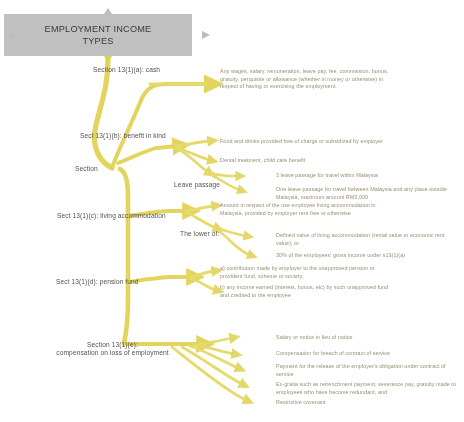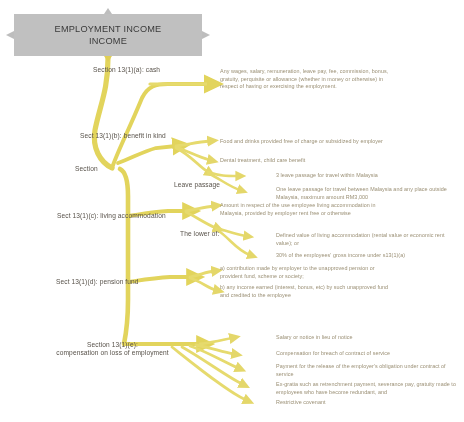--- a/index.html
+++ b/index.html
@@ -17,21 +17,21 @@
   }
   svg#branches {
     position: absolute;
     left: 0;
     top: 0;
     width: 464px;
     height: 422px;
   }
   .central-node {
     position: absolute;
-    left: 14px;
+    left: 4px;
     top: 14px;
     width: 188px;
     height: 42px;
     background: #c0c0c0;
     color: #3a3a3a;
     font-size: 9.2px;
     line-height: 12.2px;
     text-align: center;
     display: flex;
     align-items: center;
@@ -163,21 +163,21 @@
       <path d="M196,345 C212,348 222,352 234,354" marker-end="url(#arws)"></path>
       <path d="M190,346 C208,352 224,362 238,368" marker-end="url(#arws)"></path>
       <path d="M182,347 C202,358 226,376 242,384" marker-end="url(#arws)"></path>
       <path d="M172,347 C196,366 228,392 246,400" marker-end="url(#arws)"></path>
     </g>
   </svg>
 
   <div class="central-node">
     <div class="lines">
       <div>EMPLOYMENT INCOME</div>
-      <div>INCOME</div>
+      <div>TYPES</div>
     </div>
   </div>
   <div class="handle handle-left"></div>
   <div class="handle handle-right"></div>
   <div class="handle handle-top"></div>
   <div class="handle handle-bottom"></div>
 
   <div class="branch-label" style="left:93px; top:66px;">Section 13(1)(a): cash</div>
 
   <div class="branch-label" style="left:80px; top:132px;">Sect 13(1)(b): benefit in kind</div>

